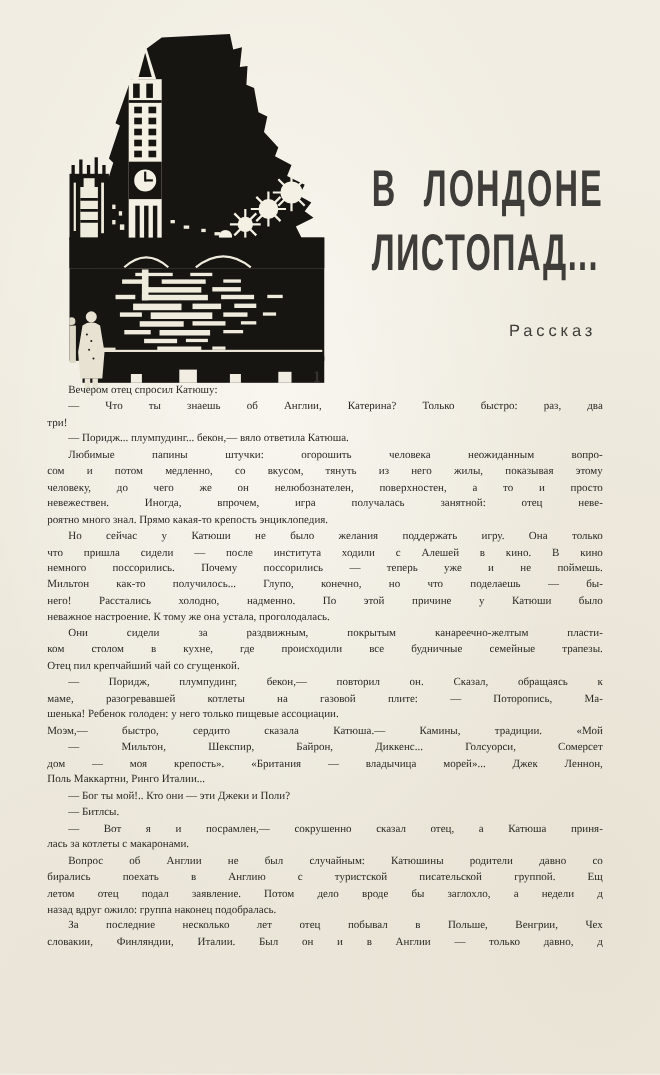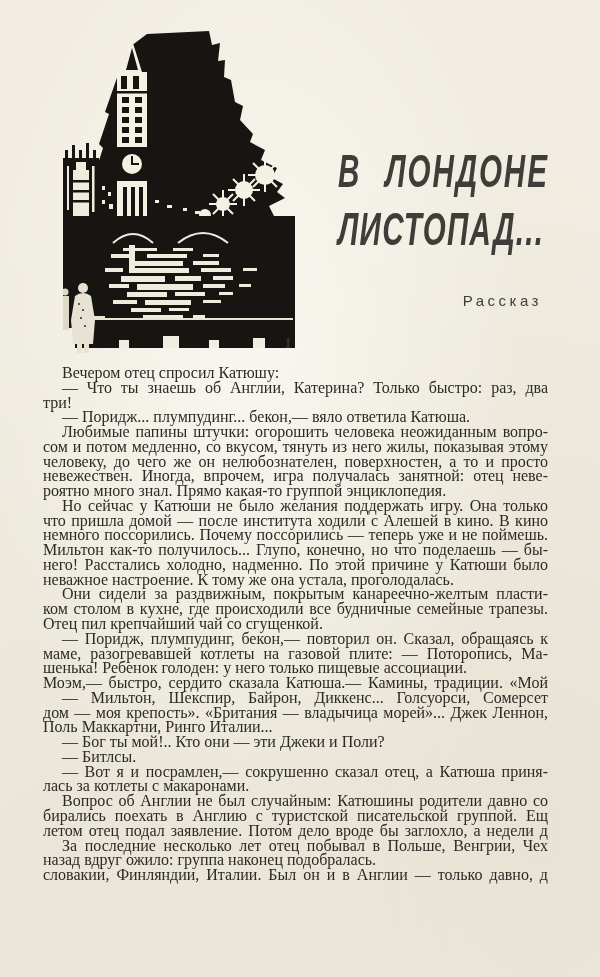--- a/index.html
+++ b/index.html
@@ -8,21 +8,21 @@
     width:600px;height:977px;
     background:#f1ede2;
     background-image:
       radial-gradient(ellipse at 42% 38%, rgba(255,255,252,0.55) 0%, rgba(255,255,252,0) 55%),
       radial-gradient(ellipse at 90% 85%, rgba(214,206,184,0.35) 0%, rgba(214,206,184,0) 60%),
       radial-gradient(ellipse at 8% 95%, rgba(216,209,190,0.30) 0%, rgba(216,209,190,0) 55%);
     overflow:hidden;
     font-family:"Liberation Serif", serif;
   }
   .art{position:absolute;left:63px;top:30px;}
-  .title-block{position:absolute;left:338px;top:147px;width:212px;color:#3f3d39;font-style:italic;}
+  .title-block{position:absolute;left:338px;top:147px;width:212px;color:#3f3d39;}
   .title-line{
     font-family:"Liberation Sans", sans-serif;
     font-weight:bold;
     font-size:47px;
     line-height:47px;
     letter-spacing:3px;
     word-spacing:22px;
     white-space:nowrap;
     transform:scaleX(0.63);
     transform-origin:left top;
@@ -34,22 +34,22 @@
     font-family:"Liberation Sans", sans-serif;
     font-weight:normal;font-size:15px;letter-spacing:3.5px;color:#3f3d39;
   }
   .section-number{
     position:absolute;left:281px;top:335px;width:14px;
     text-align:center;
     font-family:"Liberation Serif", serif;
     font-weight:bold;font-size:15px;color:#34322e;
   }
   .bodytext{
-    position:absolute;left:43px;top:366px;width:505px;
-    font-size:16px;line-height:14.76px;
+    position:absolute;left:43px;top:348px;width:505px;
+    font-size:10px;line-height:14.76px;
     color:#2b2a26;
   }
   .line{text-align:justify;text-align-last:justify;}
   .line.end{text-align:left;text-align-last:auto;}
   .line.ind{text-indent:19px;}
 </style>
 </head>
 <body>
 
 <div class="page">
@@ -198,23 +198,23 @@
 
   <div class="bodytext">
       <div class="line end ind">Вечером отец спросил Катюшу:</div>
       <div class="line ind">— Что ты знаешь об Англии, Катерина? Только быстро: раз, два</div>
       <div class="line end">три!</div>
       <div class="line end ind">— Поридж... плумпудинг... бекон,— вяло ответила Катюша.</div>
       <div class="line ind">Любимые папины штучки: огорошить человека неожиданным вопро-</div>
       <div class="line">сом и потом медленно, со вкусом, тянуть из него жилы, показывая этому</div>
       <div class="line">человеку, до чего же он нелюбознателен, поверхностен, а то и просто</div>
       <div class="line">невежествен. Иногда, впрочем, игра получалась занятной: отец неве-</div>
-      <div class="line end">роятно много знал. Прямо какая-то группой энциклопедия.</div>
+      <div class="line end">роятно много знал. Прямо какая-то крепость энциклопедия.</div>
       <div class="line ind">Но сейчас у Катюши не было желания поддержать игру. Она только</div>
-      <div class="line">что пришла домой — после института ходили с Алешей в кино. В кино</div>
+      <div class="line">что пришла сидели — после института ходили с Алешей в кино. В кино</div>
       <div class="line">немного поссорились. Почему поссорились — теперь уже и не поймешь.</div>
       <div class="line">Мильтон как-то получилось... Глупо, конечно, но что поделаешь — бы-</div>
       <div class="line">него! Расстались холодно, надменно. По этой причине у Катюши было</div>
       <div class="line end">неважное настроение. К тому же она устала, проголодалась.</div>
       <div class="line ind">Они сидели за раздвижным, покрытым канареечно-желтым пласти-</div>
       <div class="line">ком столом в кухне, где происходили все будничные семейные трапезы.</div>
       <div class="line end">Отец пил крепчайший чай со сгущенкой.</div>
       <div class="line ind">— Поридж, плумпудинг, бекон,— повторил он. Сказал, обращаясь к</div>
       <div class="line">маме, разогревавшей котлеты на газовой плите: — Поторопись, Ма-</div>
       <div class="line end">шенька! Ребенок голоден: у него только пищевые ассоциации.</div>
@@ -222,18 +222,18 @@
       <div class="line ind">— Мильтон, Шекспир, Байрон, Диккенс... Голсуорси, Сомерсет</div>
       <div class="line">дом — моя крепость». «Британия — владычица морей»... Джек Леннон,</div>
       <div class="line end">Поль Маккартни, Ринго Италии...</div>
       <div class="line end ind">— Бог ты мой!.. Кто они — эти Джеки и Поли?</div>
       <div class="line end ind">— Битлсы.</div>
       <div class="line ind">— Вот я и посрамлен,— сокрушенно сказал отец, а Катюша приня-</div>
       <div class="line end">лась за котлеты с макаронами.</div>
       <div class="line ind">Вопрос об Англии не был случайным: Катюшины родители давно со</div>
       <div class="line">бирались поехать в Англию с туристской писательской группой. Ещ</div>
       <div class="line">летом отец подал заявление. Потом дело вроде бы заглохло, а недели д</div>
+      <div class="line end">назад вдруг ожило: группа наконец подобралась.</div>
       <div class="line ind">За последние несколько лет отец побывал в Польше, Венгрии, Чех</div>
-      <div class="line end">назад вдруг ожило: группа наконец подобралась.</div>
       <div class="line">словакии, Финляндии, Италии. Был он и в Англии — только давно, д</div>
     </div>
 
 </div>
 
 </body></html>

